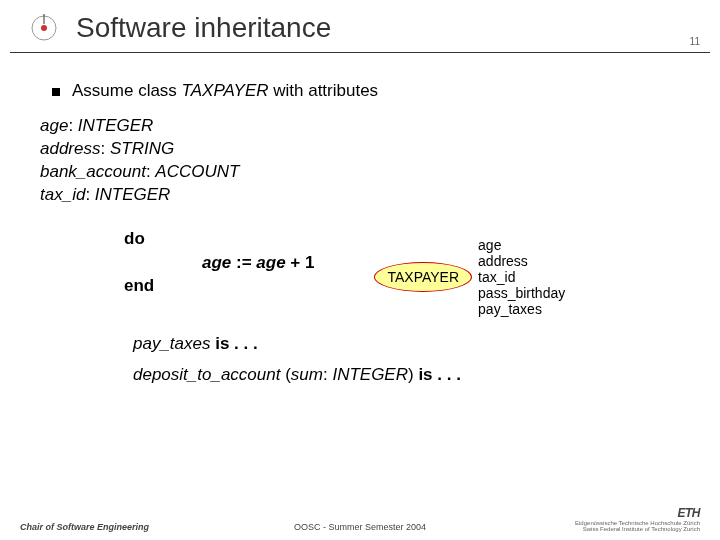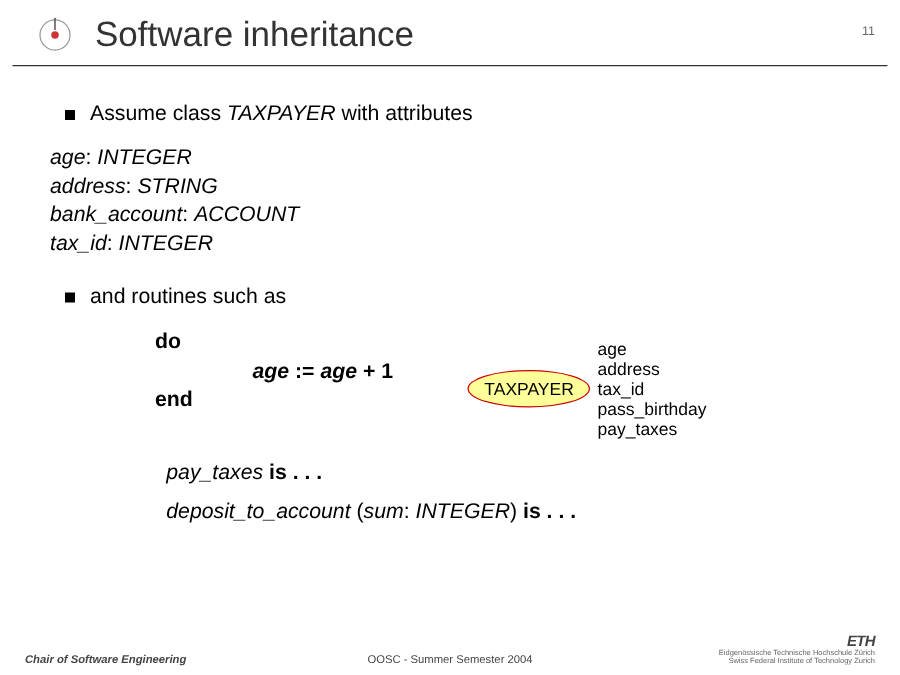--- a/index.html
+++ b/index.html
@@ -25,21 +25,21 @@
     position: relative;
   }
   .title {
     font-size: 28px;
     color: #333;
     font-weight: normal;
   }
   .page-num {
     position: absolute;
     right: 20px;
-    top: 20px;
+    top: 36px;
     font-size: 10px;
     color: #666;
   }
   .content {
     padding: 28px 40px 0 40px;
   }
   .bullet-line {
     display: flex;
     align-items: flex-start;
     margin-bottom: 14px;
@@ -149,24 +149,20 @@
     </div>
   </div>
 
   <div class="attr-block">
     <div><span class="italic">age</span>: <span class="italic">INTEGER</span></div>
     <div><span class="italic">address</span>: <span class="italic">STRING</span></div>
     <div><span class="italic">bank_account</span>: <span class="italic">ACCOUNT</span></div>
     <div><span class="italic">tax_id</span>: <span class="italic">INTEGER</span></div>
   </div>
 
-  <div class="bullet-line">
-    <div class="bullet"></div>
-    <div>and routines such as</div>
-  </div>
 
   <div class="routine-area">
     <div class="routine-code">
       <div class="indent1 bold">do</div>
       <div class="indent2"><span class="italic">age</span><span> := </span><span class="italic">age</span><span> + 1</span></div>
       <div class="indent1 bold">end</div>
     </div>
 
     <div class="diagram">
       <div class="ellipse">TAXPAYER</div>

